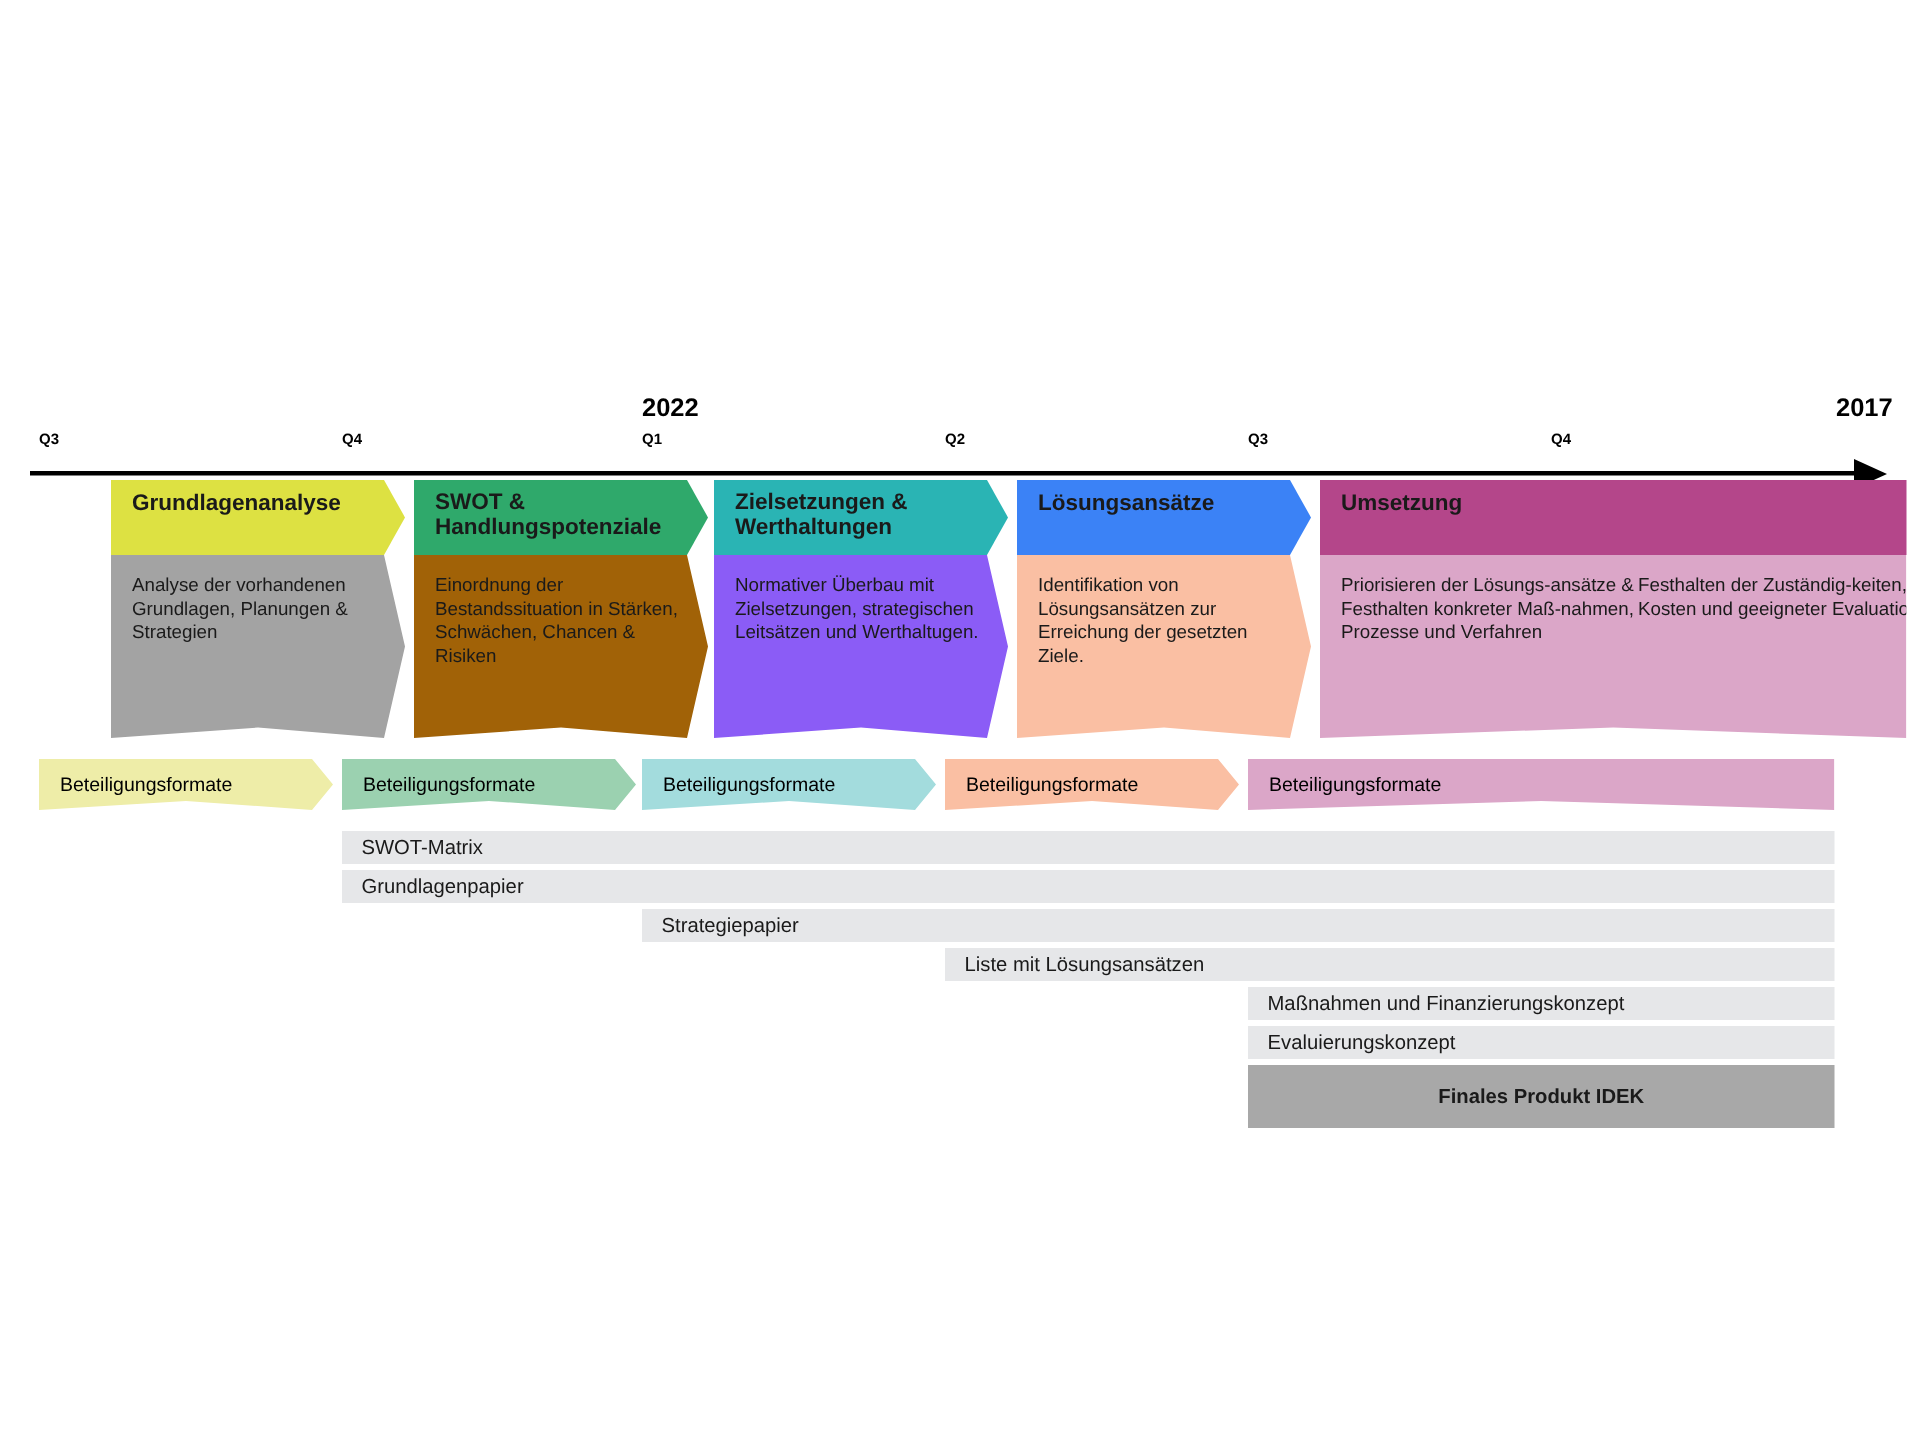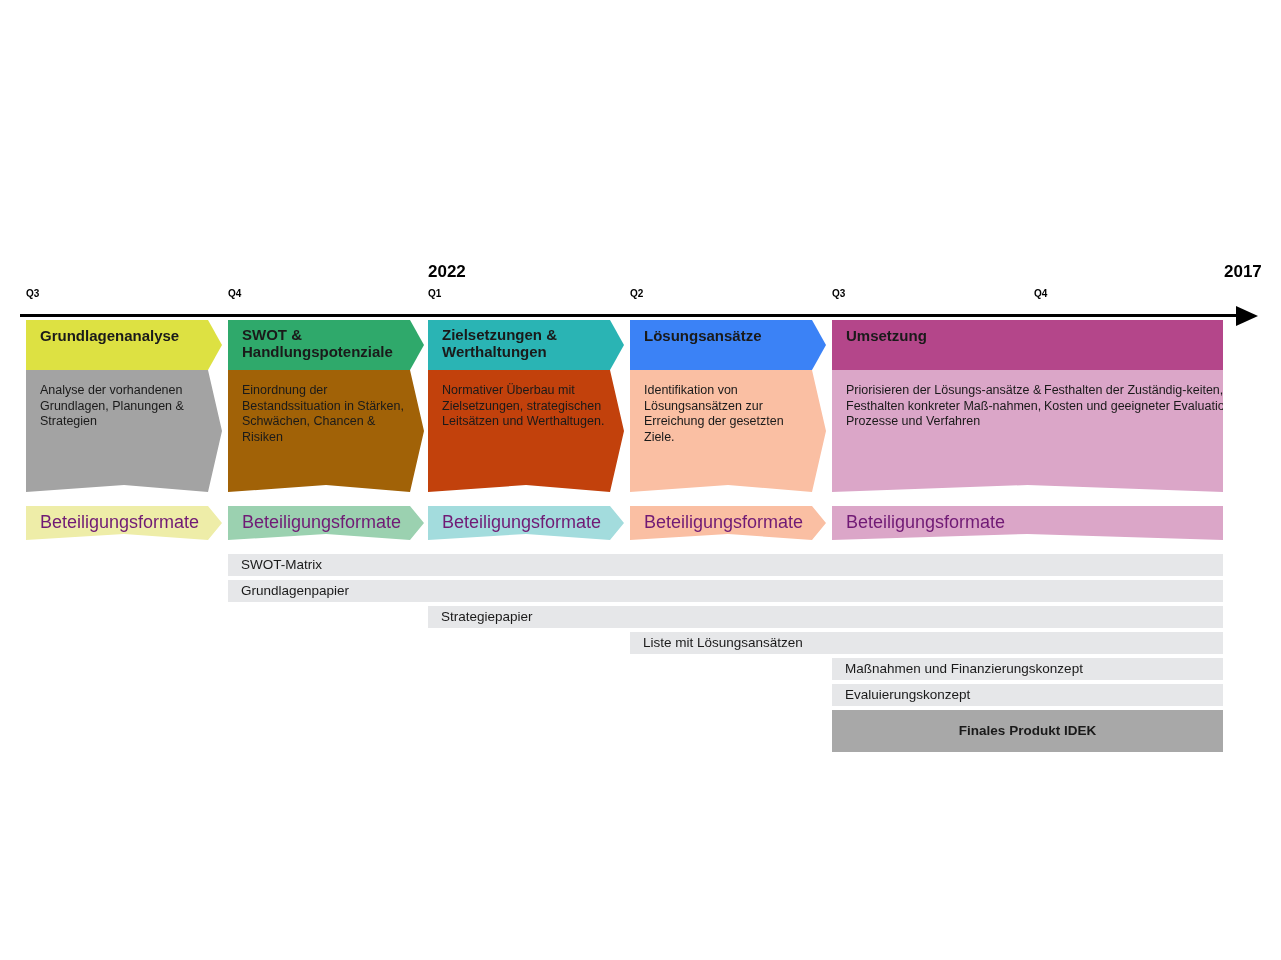--- a/index.html
+++ b/index.html
@@ -64,20 +64,21 @@
     height: 0;
     border-top: 10px solid transparent;
     border-bottom: 10px solid transparent;
     border-left: 22px solid #000000;
   }
 
   
   .phase {
     position: absolute;
     top: 320px;
+    margin-left: 48px;
   }
   .phase-head {
     position: relative;
     height: 50px;
     box-sizing: border-box;
     padding: 7px 0 0 14px;
     font-size: 15px;
     font-weight: bold;
     line-height: 17px;
     color: #1a1a1a;
@@ -97,23 +98,23 @@
     left: 212px;
     top: 13px;
     width: 200px;
   }
   .bet {
     position: absolute;
     top: 506px;
     height: 34px;
     box-sizing: border-box;
     padding: 8px 0 0 14px;
-    font-size: 18px;
+    font-size: 13px;
     line-height: 17px;
-    color: #701a75;
+    color: #000000;
   }
 
   
   .chev {
     clip-path: polygon(0 0, calc(100% - 14px) 0, 100% 50%, calc(100% - 14px) 100%, 0 100%);
   }
   
   .chev-body {
     clip-path: polygon(0 0, calc(100% - 14px) 0, 100% 50%, calc(100% - 14px) 100%,
                        50% calc(100% - 7px), 0 100%);
@@ -182,21 +183,21 @@
       <div class="bet chev-bet" style="left: 26px; width: 196px; background: rgb(238, 237, 168);">Beteiligungsformate</div>
       <div class="phase" style="left: 228px; width: 196px;">
         <div class="phase-head chev two-line" style="background: rgb(47, 169, 107);">SWOT &amp; Handlungspotenziale</div>
         <div class="phase-body chev-body" style="background: #a16207;">
           <div style="width: 166px;">Einordnung der Bestandssituation in Stärken, Schwächen, Chancen &amp; Risiken</div>
         </div>
       </div>
       <div class="bet chev-bet" style="left: 228px; width: 196px; background: rgb(155, 209, 176);">Beteiligungsformate</div>
       <div class="phase" style="left: 428px; width: 196px;">
         <div class="phase-head chev two-line" style="background: rgb(42, 180, 180);">Zielsetzungen &amp; Werthaltungen</div>
-        <div class="phase-body chev-body" style="background: #c2410c;">
+        <div class="phase-body chev-body" style="background: #8b5cf6;">
           <div style="width: 166px;">Normativer Überbau mit Zielsetzungen, strategischen Leitsätzen und Werthaltugen.</div>
         </div>
       </div>
       <div class="bet chev-bet" style="left: 428px; width: 196px; background: rgb(163, 220, 221);">Beteiligungsformate</div>
       <div class="phase" style="left: 630px; width: 196px;">
         <div class="phase-head chev" style="background: #3b82f6;">Lösungsansätze</div>
         <div class="phase-body chev-body" style="background: rgb(250, 191, 163);">
           <div style="width: 166px;">Identifikation von Lösungsansätzen zur Erreichung der gesetzten Ziele.</div>
         </div>
       </div>

